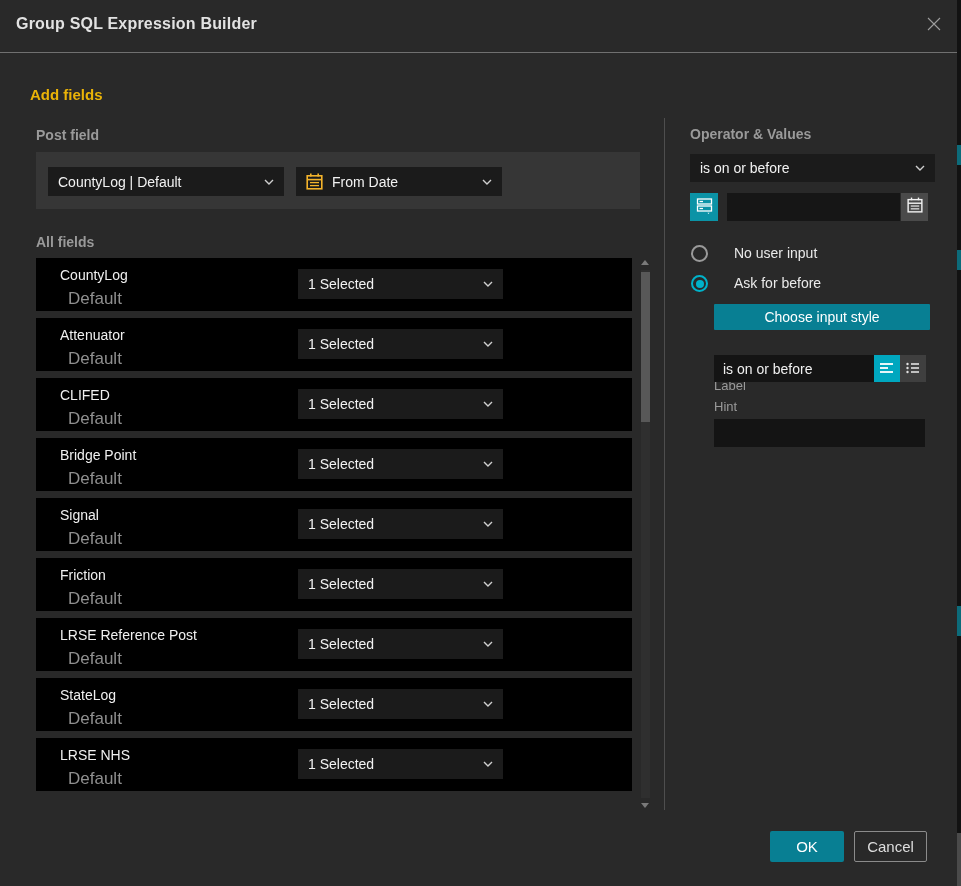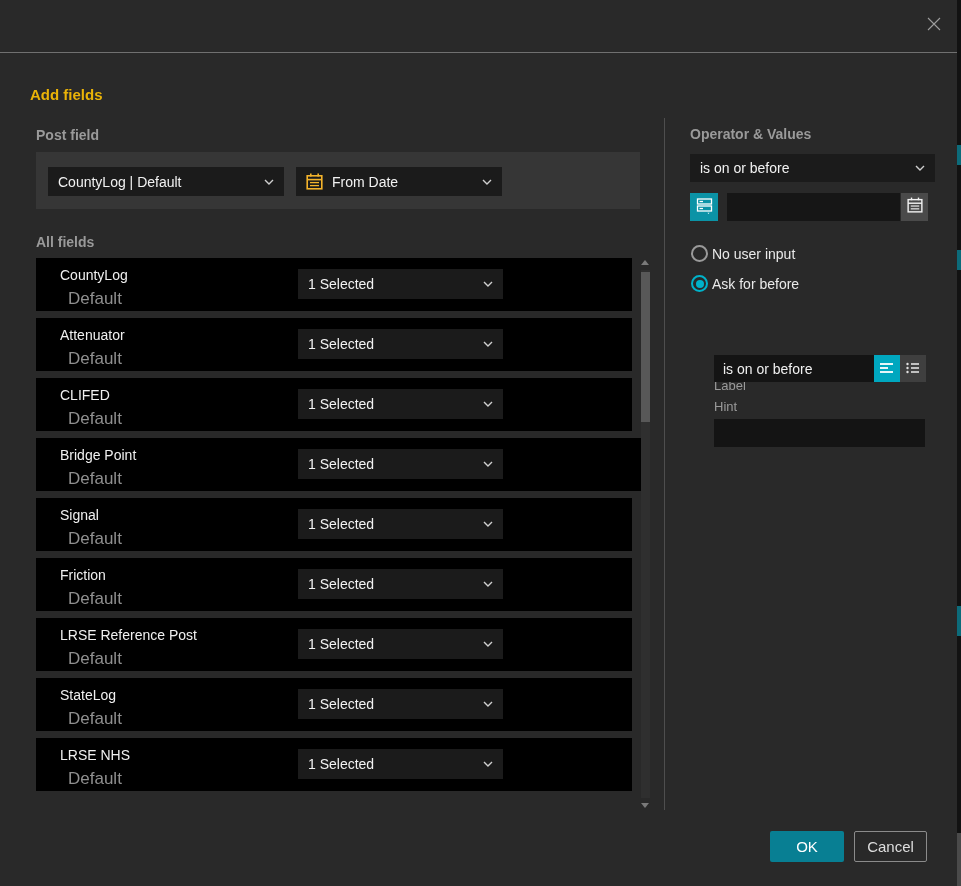--- a/index.html
+++ b/index.html
@@ -47,21 +47,21 @@
   
   .vdivider{position:absolute;left:664px;top:118px;width:1px;height:692px;background:#4e4e4e;}
   .op-select{left:690px;top:154px;width:245px;height:28px;}
   .sq-btn{position:absolute;width:28px;height:28px;display:flex;align-items:center;justify-content:center;cursor:pointer;}
   .btn-inputtype{left:690px;top:193px;background:#0b93a6;}
   .btn-caldark{left:901px;top:193px;width:27px;background:#4a4a4a;}
   .value-input{position:absolute;left:727px;top:193px;width:173px;height:28px;background:#161616;
                border:none;color:#f0f0f0;font-size:14px;padding:0 8px;box-sizing:border-box;
                font-family:"Liberation Sans", sans-serif;}
 
-  .radio-row{position:absolute;display:flex;align-items:center;gap:4px;cursor:pointer;}
+  .radio-row{position:absolute;display:flex;align-items:flex-start;gap:26px;cursor:pointer;}
   .radio{width:13px;height:13px;border-radius:50%;border:2px solid #9a9a9a;position:relative;flex:0 0 auto;}
   .radio.sel{border-color:#00b2c9;}
   .radio.sel::after{content:'';position:absolute;left:2.5px;top:2.5px;width:8px;height:8px;
                     border-radius:50%;background:#00b2c9;}
   .radio-label{font-size:14px;color:#eaeaea;}
 
   .choose-btn{position:absolute;left:714px;top:304px;width:216px;height:26px;background:#087f93;
               color:#ffffff;font-size:14px;display:flex;align-items:center;justify-content:center;
               cursor:pointer;border-radius:1px;}
   .lbl-small{position:absolute;font-size:13px;color:#9a9a9a;}
@@ -87,20 +87,21 @@
   .edge .t2{top:250px;height:20px;background:#0c6b7a;}
   .edge .t3{top:606px;height:30px;background:#0c6b7a;}
   .edge .g1{top:833px;height:53px;background:#4a4a4a;}
 </style>
 </head>
 <body>
 
 <div class="stage">
 
   <div class="titlebar">
+    <div class="title">Group SQL Expression Builder</div>
     <div class="close-btn">
       <span>
         <svg width="16" height="16" viewBox="0 0 16 16">
             <path d="M2 2 L14 14 M14 2 L2 14" stroke="#9d9d9d" stroke-width="1.1" fill="none"></path>
           </svg>
       </span>
     </div>
   </div>
 
   <div class="h-add">Add fields</div>
@@ -166,21 +167,21 @@
     <div class="row-sub">Default</div>
     <div class="select row-select">
       <span class="lbl">1 Selected</span>
       <span class="chev">
           <svg width="10" height="6" viewBox="0 0 10 6">
             <path d="M1 1l4 4 4-4" fill="none" stroke="#cfcfcf" stroke-width="1.4"></path>
           </svg>
         </span>
     </div>
   </div>
-  <div class="field-row" style="top:438px;padding-left:13px;">
+  <div class="field-row" style="top:438px;">
     <div class="row-name">Bridge Point</div>
     <div class="row-sub">Default</div>
     <div class="select row-select">
       <span class="lbl">1 Selected</span>
       <span class="chev">
           <svg width="10" height="6" viewBox="0 0 10 6">
             <path d="M1 1l4 4 4-4" fill="none" stroke="#cfcfcf" stroke-width="1.4"></path>
           </svg>
         </span>
     </div>
@@ -294,20 +295,21 @@
 
   <div class="radio-row" style="left:691px;top:245px;">
     <span class="radio"></span>
     <span class="radio-label">No user input</span>
   </div>
   <div class="radio-row" style="left:691px;top:275px;">
     <span class="radio sel"></span>
     <span class="radio-label">Ask for before</span>
   </div>
 
+  <div class="choose-btn">Choose input style</div>
 
   <div class="lbl-small" style="left:714px;top:335px;margin-top:43px;">Label</div>
   <input class="text-input label-input" value="is on or before" style="">
   <div class="sq-btn style-btn btn-align">
     <span>
       <svg width="14" height="12" viewBox="0 0 14 12">
         <line x1="0" y1="2" x2="13" y2="2" stroke="#ffffff" stroke-width="1.8"></line>
         <line x1="0" y1="6" x2="8" y2="6" stroke="#ffffff" stroke-width="1.8"></line>
         <line x1="0" y1="10" x2="13" y2="10" stroke="#ffffff" stroke-width="1.8"></line>
       </svg>

